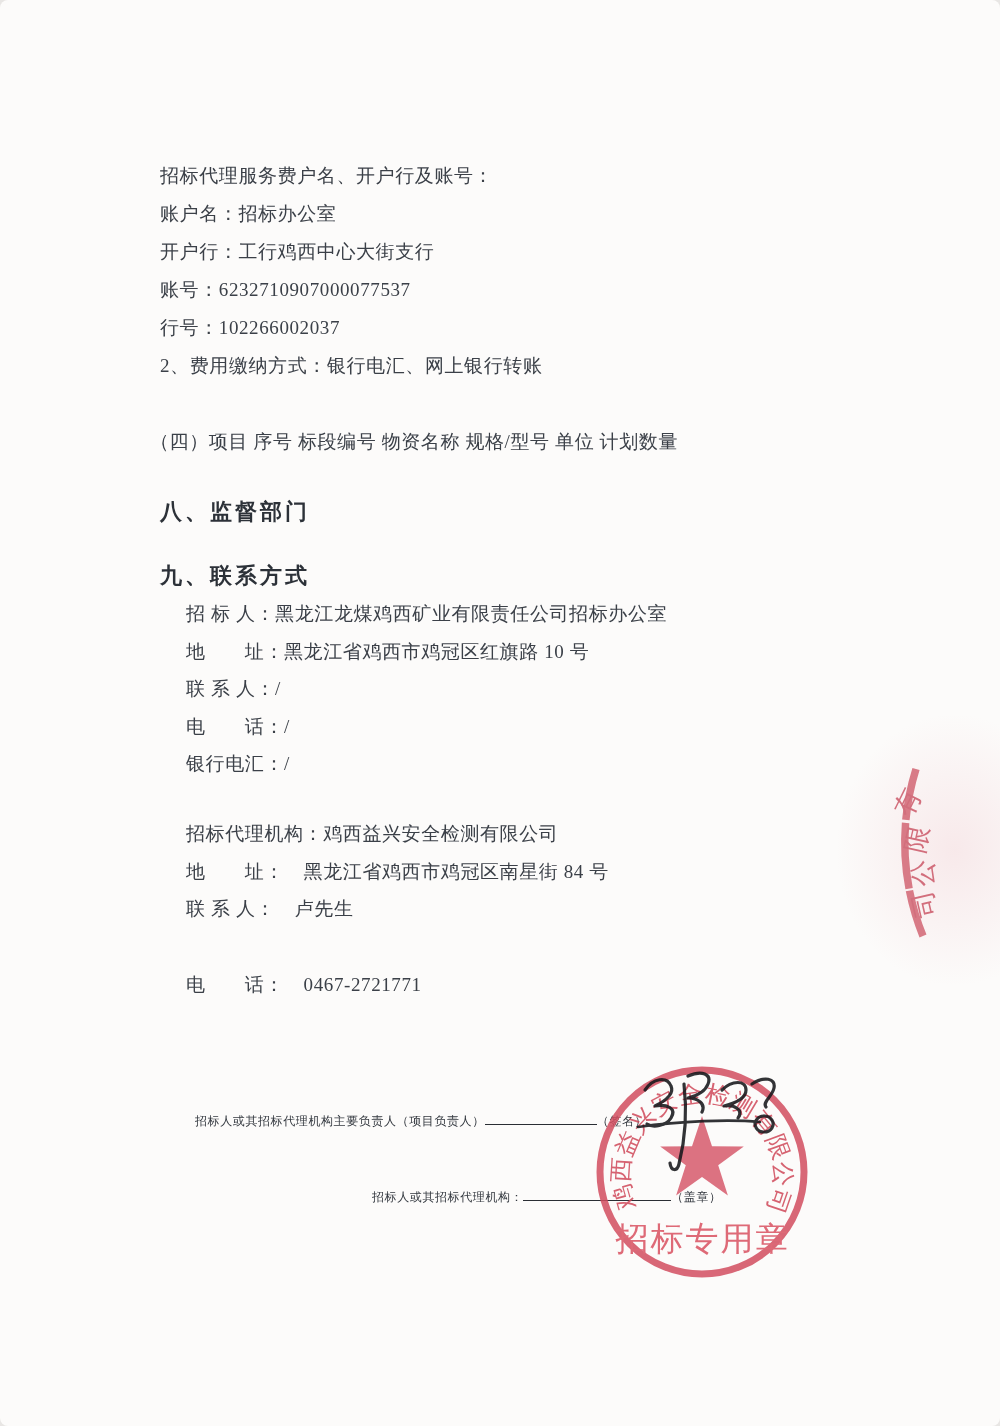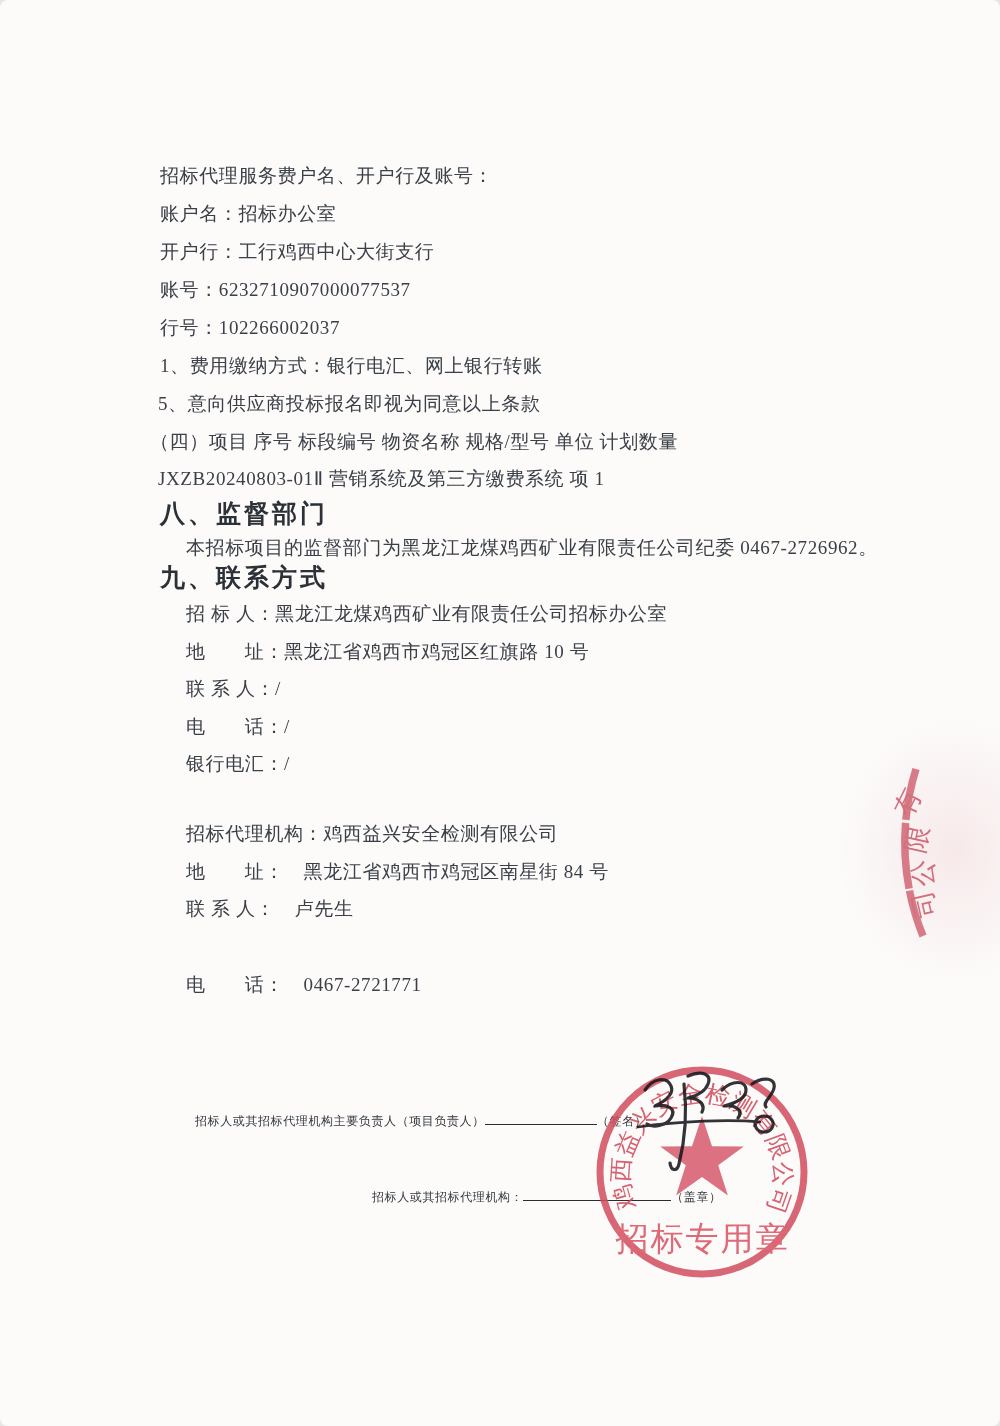--- a/index.html
+++ b/index.html
@@ -17,21 +17,21 @@
     position:absolute;
     font-size:19px;
     letter-spacing:0.6px;
     white-space:nowrap;
     color:#3b4048;
   }
   .heading{
     position:absolute;
     font-family:Liberation Mono, monospace;
     font-weight:700;
-    font-size:25px;
+    font-size:22px;
     letter-spacing:3px;
     color:#2c3138;
     white-space:nowrap;
   }
   .sigline{
     position:absolute;
     font-size:12px;
     letter-spacing:0.6px;
     white-space:nowrap;
     color:#33383f;
@@ -61,27 +61,24 @@
 </head>
 <body>
 
 <div class="page">
 
   <div class="line" style="left:160px;top:163px">招标代理服务费户名、开户行及账号：</div>
   <div class="line" style="left:160px;top:201px">账户名：招标办公室</div>
   <div class="line" style="left:160px;top:239px">开户行：工行鸡西中心大街支行</div>
   <div class="line" style="left:160px;top:277px">账号：6232710907000077537</div>
   <div class="line" style="left:160px;top:315px">行号：102266002037</div>
-  <div class="line" style="left:160px;top:353px">1、费用缴纳方式：银行电汇、网上银行转账</div>
-  <div class="line" style="left:158px;top:391px">5、意向供应商投标报名即视为同意以上条款</div>
+  <div class="line" style="left:160px;top:353px">2、费用缴纳方式：银行电汇、网上银行转账</div>
   <div class="line" style="left:150px;top:429px">（四）项目 序号 标段编号 物资名称 规格/型号 单位 计划数量</div>
-  <div class="line" style="left:158px;top:466px">JXZB20240803-01Ⅱ 营销系统及第三方缴费系统 项 1</div>
 
   <div class="heading" style="left:160px;top:497px">八、监督部门</div>
-  <div class="line" style="left:186px;top:535px">本招标项目的监督部门为黑龙江龙煤鸡西矿业有限责任公司纪委 0467-2726962。</div>
 
   <div class="heading" style="left:160px;top:561px">九、联系方式</div>
 
   <div class="line" style="left:186px;top:601px">招 标 人：黑龙江龙煤鸡西矿业有限责任公司招标办公室</div>
   <div class="line" style="left:186px;top:639px">地　　址：黑龙江省鸡西市鸡冠区红旗路 10 号</div>
   <div class="line" style="left:186px;top:676px">联 系 人：/</div>
   <div class="line" style="left:186px;top:714px">电　　话：/</div>
   <div class="line" style="left:186px;top:751px">银行电汇：/</div>
 
   <div class="line" style="left:186px;top:821px">招标代理机构：鸡西益兴安全检测有限公司</div>

